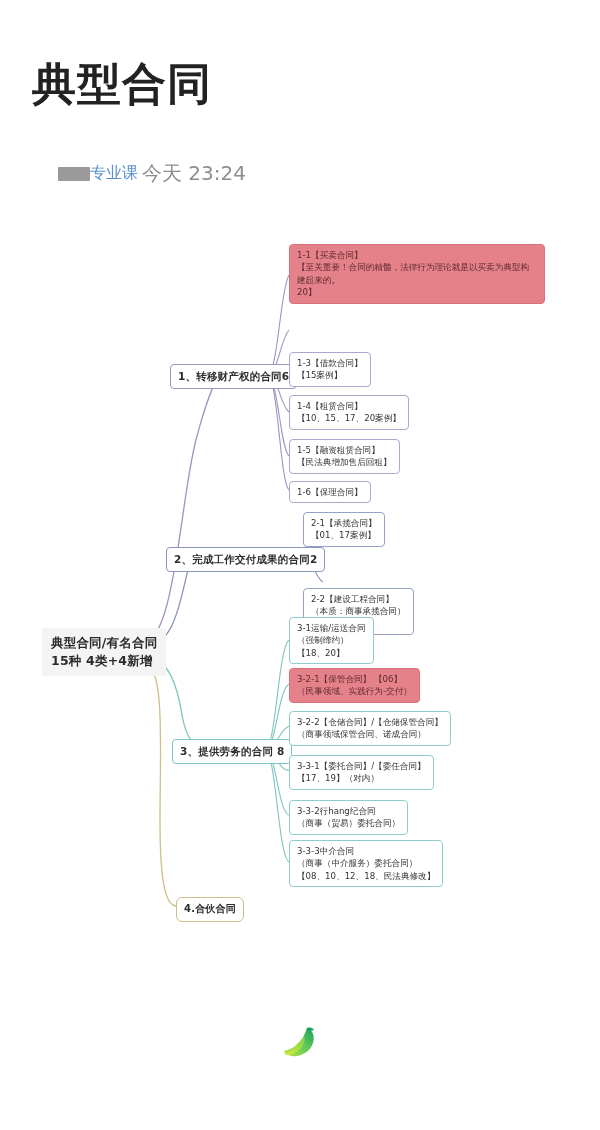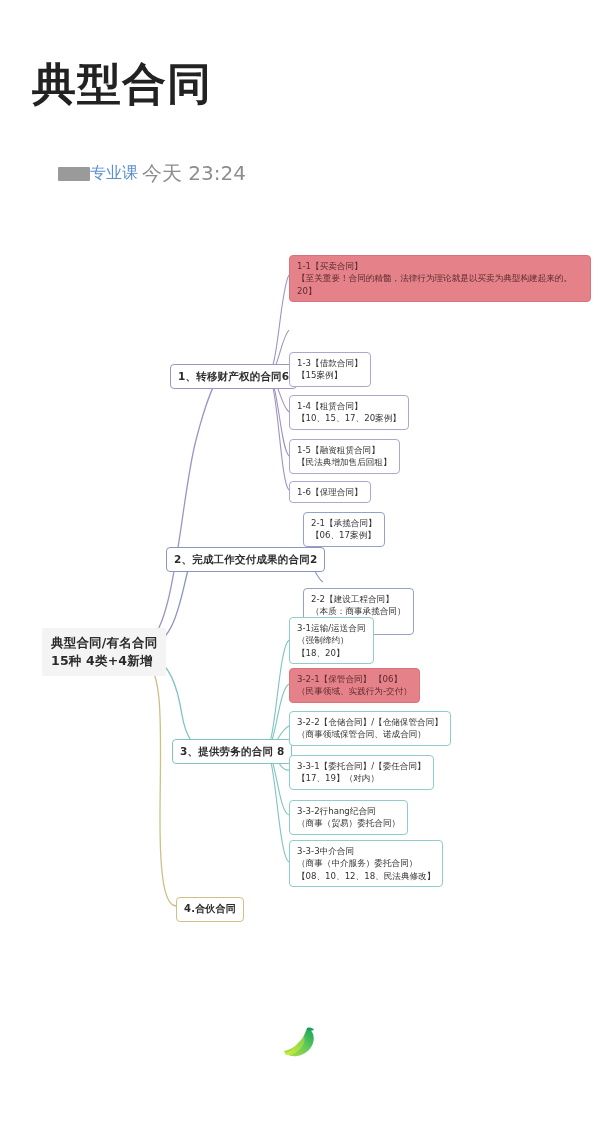--- a/index.html
+++ b/index.html
@@ -182,21 +182,21 @@
 
   <div class="node" id="node-root" style="left:42px; top:628px;">
     <span class="line">典型合同/有名合同</span>
     <span class="line">15种 4类+4新增</span>
   </div>
 
   <div class="node trunk trunk-1" style="left:170px; top:364px;">
     <span class="line">1、转移财产权的合同6</span>
   </div>
 
-  <div class="node leaf leaf-1 highlight-red" style="left:289px; top:255px; width:302px; white-space:normal;">
+  <div class="node leaf leaf-1 highlight-red" style="left:289px; top:244px; width:256px; white-space:normal;">
     <span class="line">1-1【买卖合同】</span>
     <span class="line">【至关重要！合同的精髓，法律行为理论就是以买卖为典型构建起来的。</span>
     <span class="line">20】</span>
   </div>
 
 
   <div class="node leaf leaf-1" style="left:289px; top:352px;">
     <span class="line">1-3【借款合同】</span>
     <span class="line">【15案例】</span>
   </div>
@@ -214,21 +214,21 @@
   <div class="node leaf leaf-1" style="left:289px; top:481px;">
     <span class="line">1-6【保理合同】</span>
   </div>
 
   <div class="node trunk trunk-2" style="left:166px; top:547px;">
     <span class="line">2、完成工作交付成果的合同2</span>
   </div>
 
   <div class="node leaf leaf-2" style="left:303px; top:512px;">
     <span class="line">2-1【承揽合同】</span>
-    <span class="line">【06、17案例】</span>
+    <span class="line">【01、17案例】</span>
   </div>
 
   <div class="node leaf leaf-2" style="left:303px; top:588px;">
     <span class="line">2-2【建设工程合同】</span>
     <span class="line">（本质：商事承揽合同）</span>
     <span class="line">【19法条】</span>
   </div>
 
   <div class="node trunk trunk-3" style="left:172px; top:739px;">
     <span class="line">3、提供劳务的合同 8</span>
@@ -259,21 +259,21 @@
     <span class="line">3-3-2行hang纪合同</span>
     <span class="line">（商事（贸易）委托合同）</span>
   </div>
 
   <div class="node leaf leaf-3" style="left:289px; top:840px;">
     <span class="line">3-3-3中介合同</span>
     <span class="line">（商事（中介服务）委托合同）</span>
     <span class="line">【08、10、12、18、民法典修改】</span>
   </div>
 
-  <div class="node trunk trunk-4" style="left:176px; top:897px;">
+  <div class="node trunk trunk-4" style="left:176px; top:897px;border-radius:6px;">
     <span class="line">4.合伙合同</span>
   </div>
 
 </div>
 
 <svg id="footer-logo" viewBox="0 0 46 46" width="46" height="46">
   <defs>
     <linearGradient id="birdBody" x1="0" y1="1" x2="1" y2="0">
       <stop offset="0%" stop-color="#b9e23c"></stop>
       <stop offset="55%" stop-color="#5fc95a"></stop>

